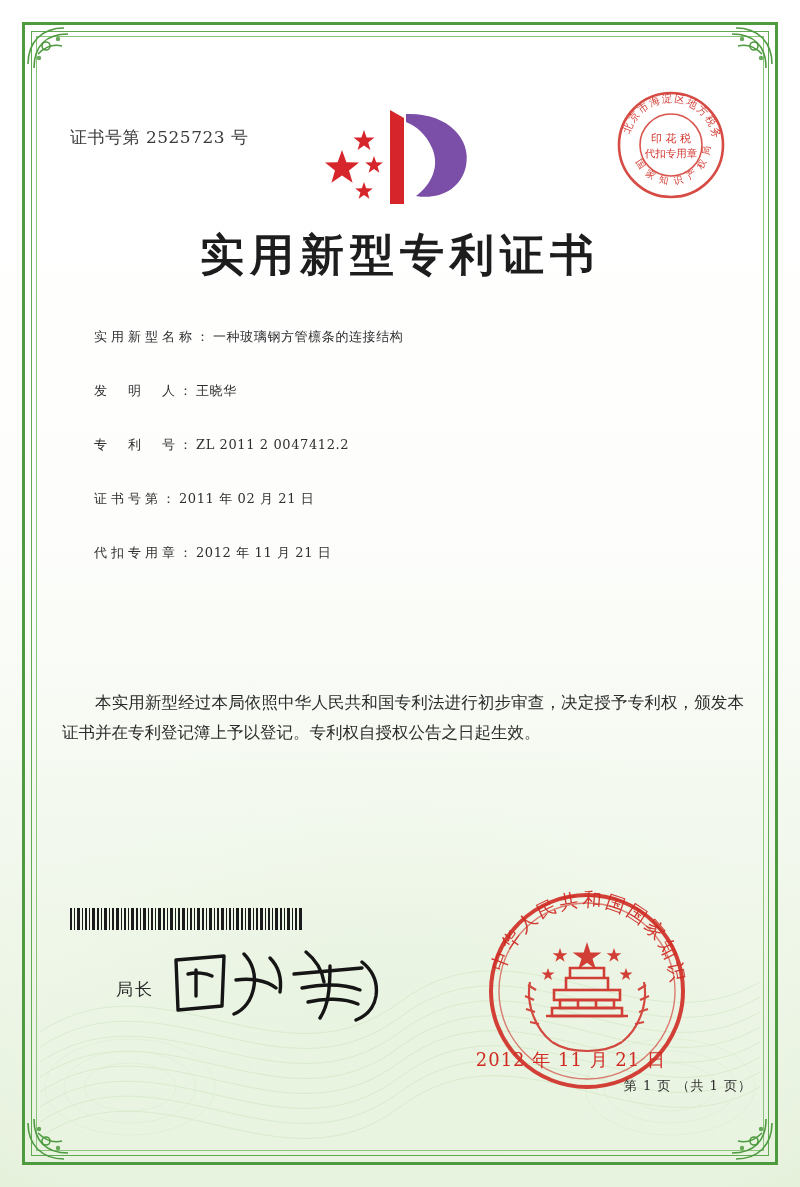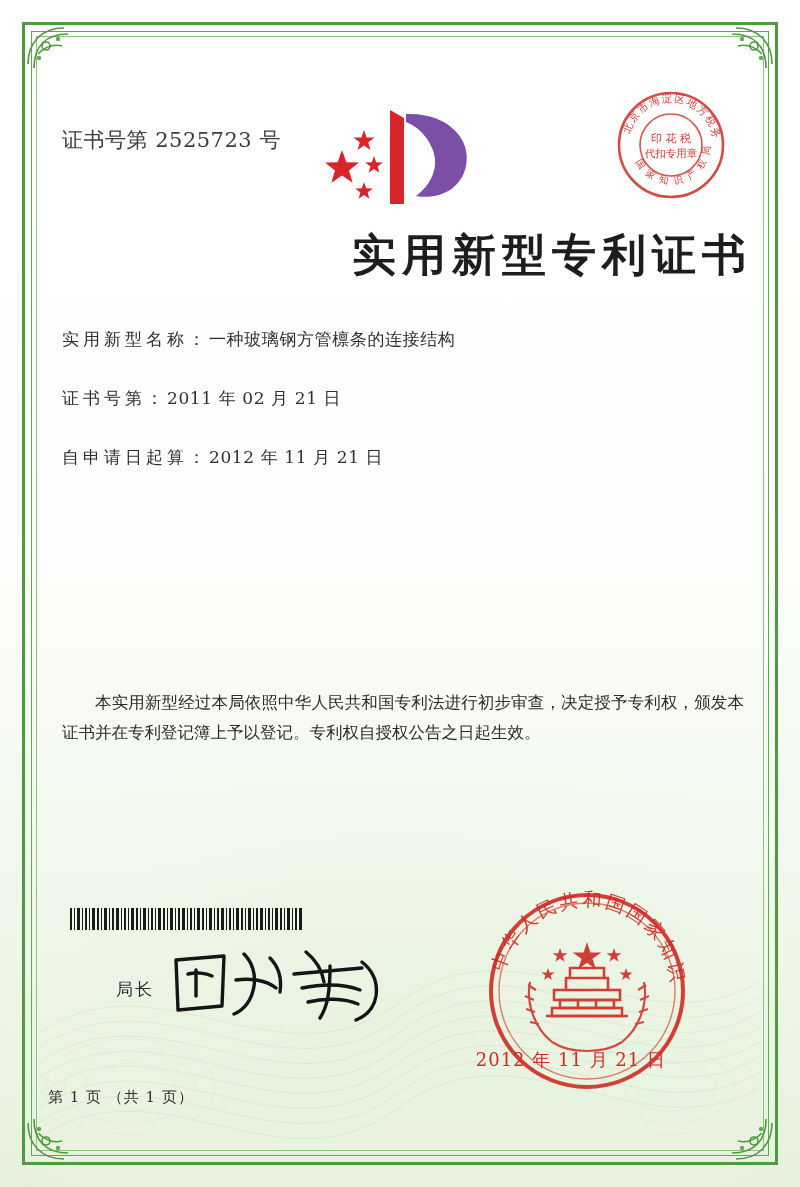--- a/index.html
+++ b/index.html
@@ -61,23 +61,23 @@
   }
 
   
   .content {
     position: absolute;
     left: 48px; top: 48px; right: 48px; bottom: 48px;
   }
 
   .cert-no {
     position: absolute;
-    left: 14px;
+    left: 22px;
     top: 78px;
-    font-size: 21px;
+    font-size: 17px;
     color: #3b3b3b;
     letter-spacing: .5px;
     white-space: nowrap;
   }
 
   
   .logo {
     position: absolute;
     left: 50%;
     top: 56px;
@@ -93,40 +93,41 @@
     right: 22px;
     top: 38px;
     width: 118px;
     height: 118px;
   }
 
   .title {
     position: absolute;
     left: 0; right: 0;
     top: 178px;
-    text-align: right;
+    text-align: center;
     font-size: 44px;
     letter-spacing: 6px;
     color: #1d1d1d;
     font-weight: 700;
     font-family: "DejaVu Serif", "Liberation Serif", serif;
   }
 
   .fields {
     position: absolute;
     left: 14px;
     right: 14px;
     top: 280px;
   }
   .field {
-    font-size: 17px;
+    font-size: 13px;
     color: #2f2f2f;
     margin-bottom: 36px;
     letter-spacing: .6px;
     white-space: nowrap;
+    margin-left: 32px;
   }
   .field .lab { letter-spacing: 4px; }
 
   .paras {
     position: absolute;
     left: 14px;
     right: 8px;
     top: 640px;
     font-size: 16.5px;
     line-height: 30px;
@@ -175,23 +176,23 @@
     top: 1000px;
     font-size: 18px;
     color: #cf2b23;
     letter-spacing: 1px;
     white-space: nowrap;
   }
 
   .page-foot {
     position: absolute;
     left: 0; right: 0;
-    bottom: 32px;
-    text-align: left;
-    font-size: 15px;
+    bottom: 44px;
+    text-align: right;
+    font-size: 13px;
     color: #2f2f2f;
     letter-spacing: 1px;
   }
 </style>
 </head>
 <body>
 
 <div class="page">
 
   <svg class="guilloche" viewBox="0 0 720 210" preserveAspectRatio="none">
@@ -315,24 +316,30 @@
       </svg>
     </div>
 
     <div class="title">实用新型专利证书</div>
 
     <div class="fields">
       <div class="field">
         <span class="lab">实用新型名称：</span><span>一种玻璃钢方管檩条的连接结构</span>
       </div>
       <div class="field">
+        <span class="lab">发　明　人：</span><span>王晓华</span>
+      </div>
+      <div class="field">
+        <span class="lab">专　利　号：</span><span>ZL 2011 2 0047412.2</span>
+      </div>
+      <div class="field">
         <span class="lab">证书号第：</span><span>2011 年 02 月 21 日</span>
       </div>
       <div class="field">
-        <span class="lab">自申请日起算：</span><span>2012 年 11 月 21 日</span>
+        <span class="lab">代扣专用章：</span><span>2012 年 11 月 21 日</span>
       </div>
     </div>
 
     <div class="paras">
       <div class="para">本实用新型经过本局依照中华人民共和国专利法进行初步审查，决定授予专利权，颁发本证书并在专利登记簿上予以登记。专利权自授权公告之日起生效。</div>
     </div>
 
     <svg class="barcode" viewBox="0 0 240 22" preserveAspectRatio="none">
       <g fill="#1a1a1a">
         <rect x="0" y="0" width="2" height="22"></rect>

